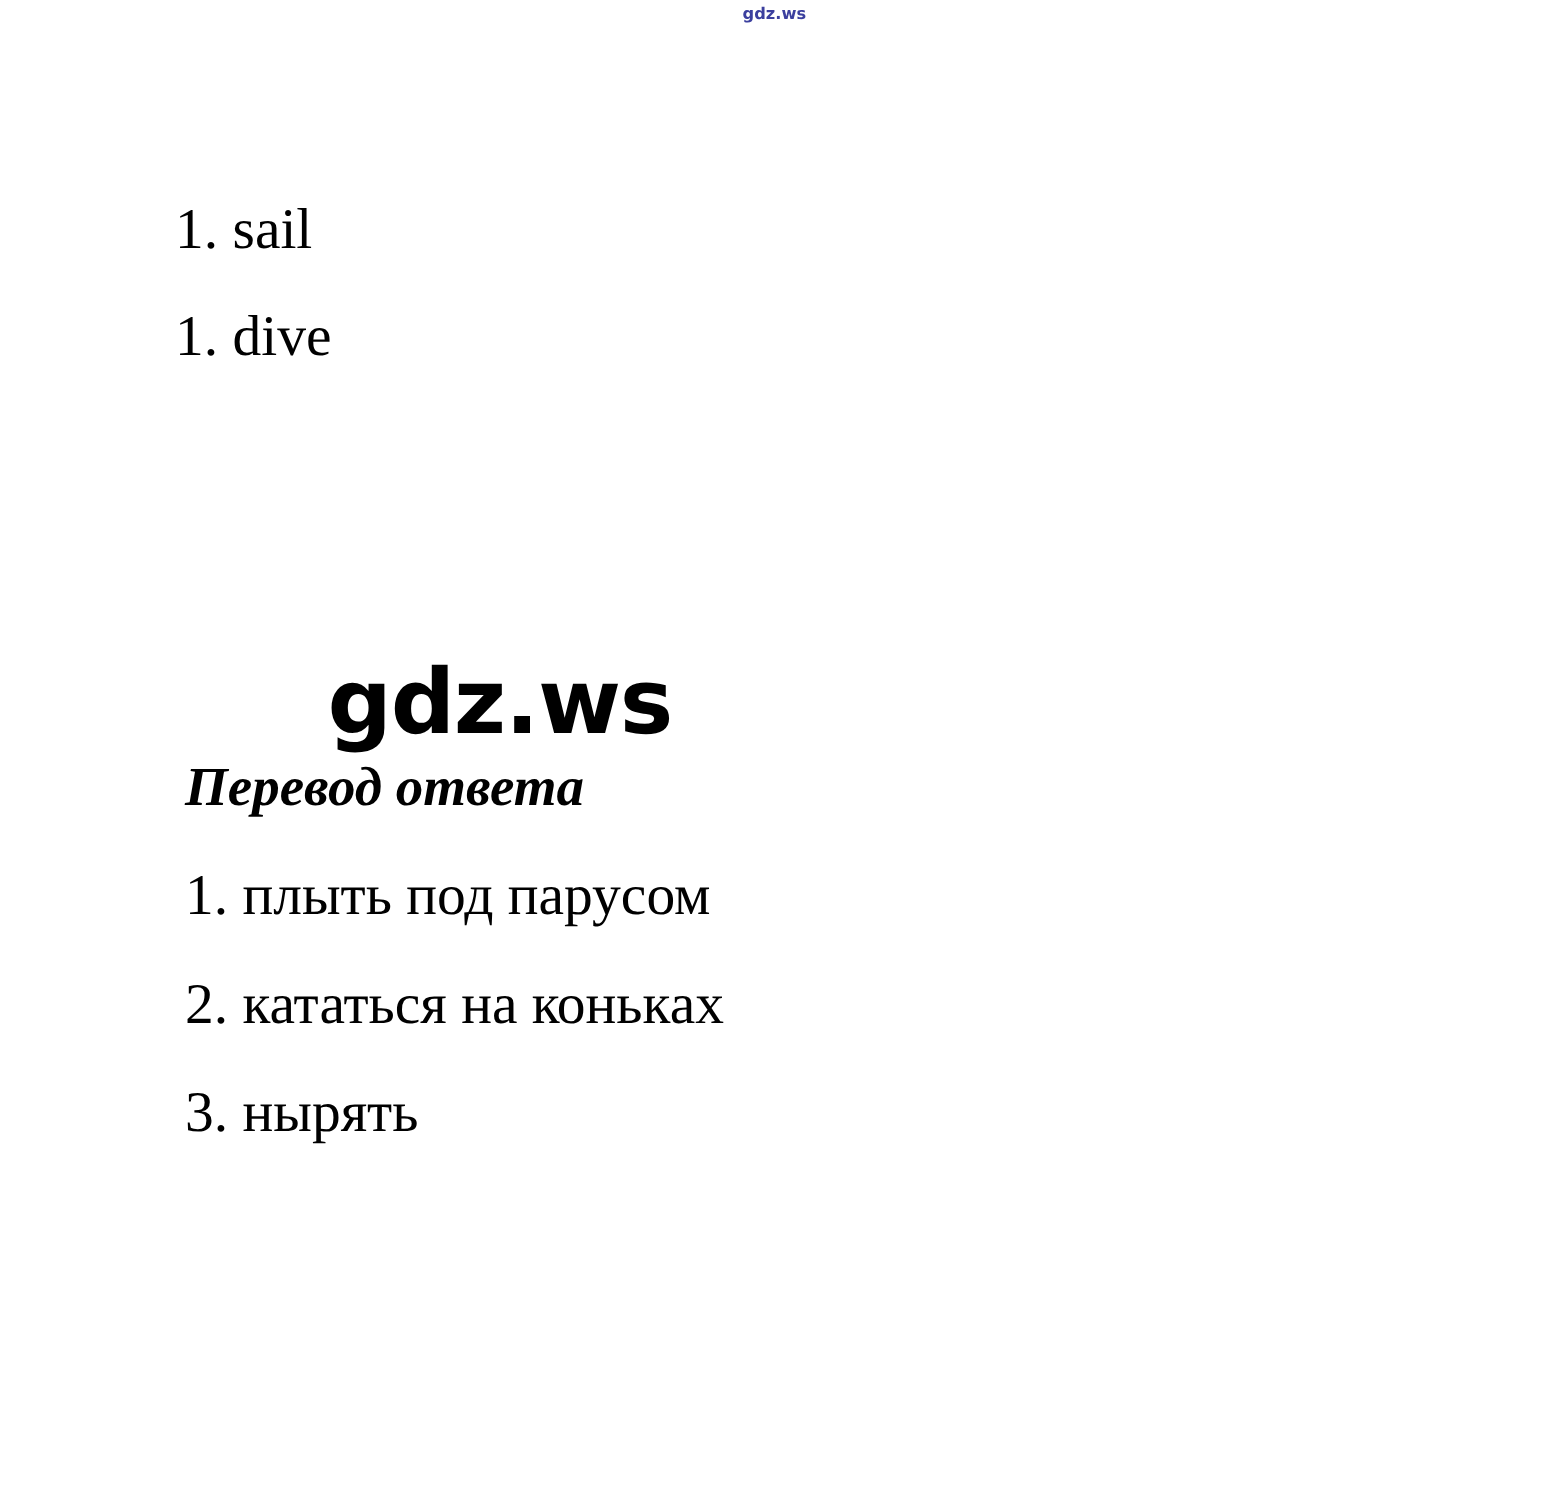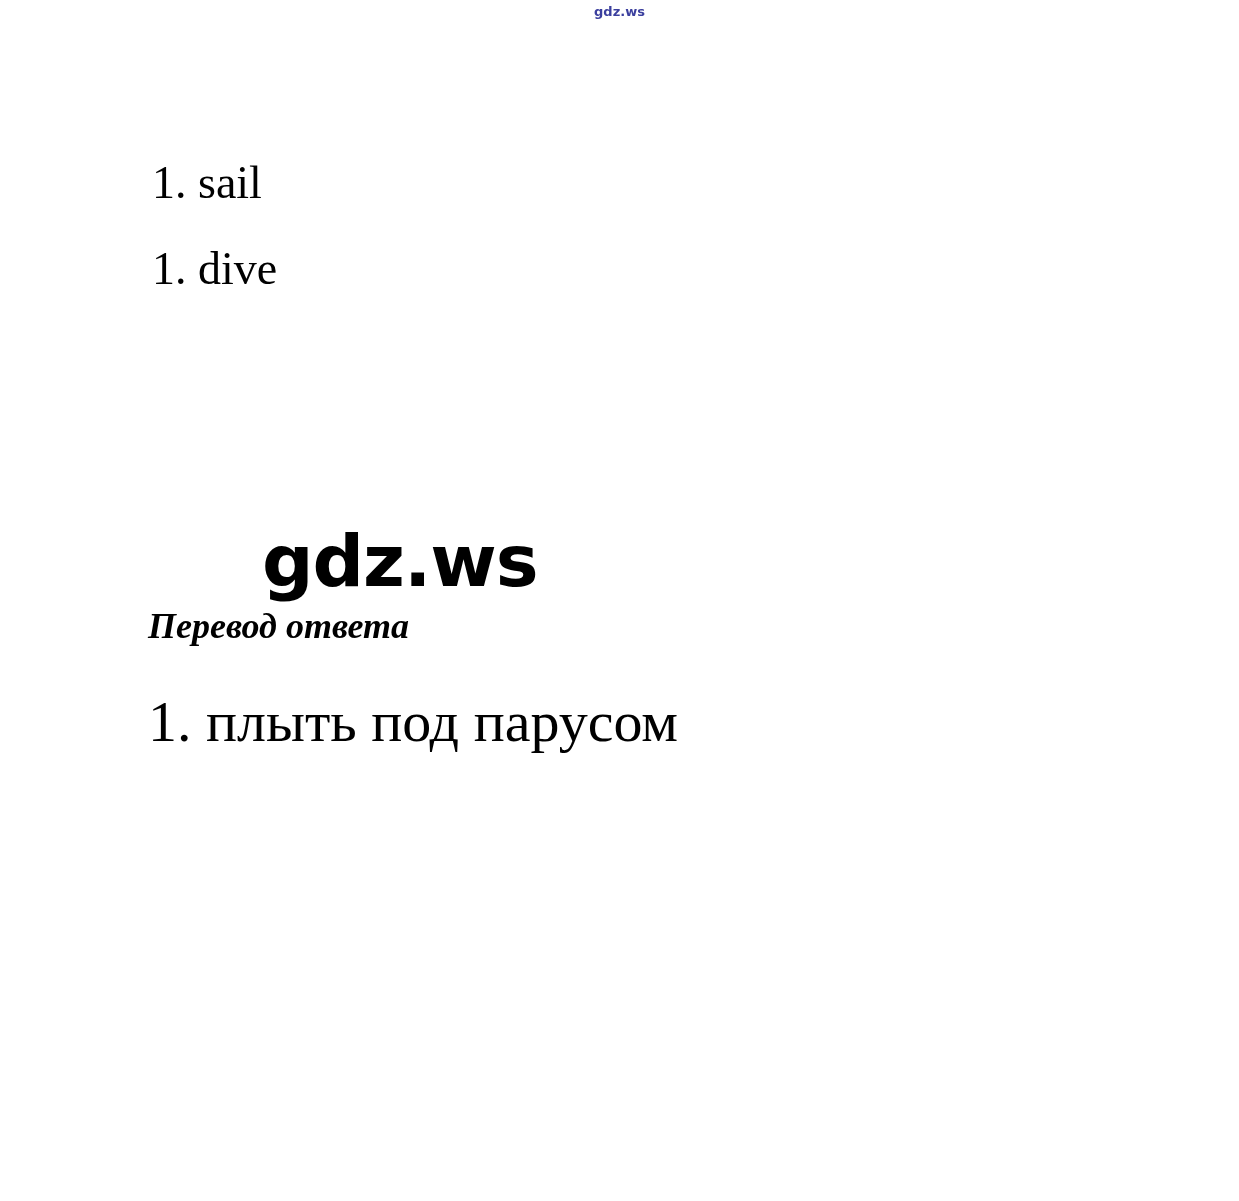--- a/index.html
+++ b/index.html
@@ -25,21 +25,21 @@
     font-family: "DejaVu Sans", sans-serif;
     font-size: 13px;
     font-weight: bold;
     color: #3b3f9e;
     letter-spacing: 0px;
   }
 
   .content {
     position: absolute;
     top: 160px;
-    left: 152px;
+    left: 140px;
     width: 1000px;
   }
 
   .answer-list {
     list-style: none;
     margin: 0;
     padding: 0;
   }
   .answer-list li {
     font-size: 46px;
@@ -57,40 +57,40 @@
     font-weight: 600;
     color: #000000;
     letter-spacing: -1px;
     line-height: 1;
   }
 
   .section-title {
     position: absolute;
     top: 608px;
     left: 148px;
-    font-size: 36px;
+    font-size: 44px;
     font-weight: bold;
     font-style: italic;
     line-height: 1;
   }
 
   .translation {
     position: absolute;
     top: 693px;
     left: 148px;
     width: 1000px;
   }
   .translation ol,
   .translation ul {
     list-style: none;
     margin: 0;
     padding: 0;
   }
   .translation li {
-    font-size: 58px;
+    font-size: 46px;
     line-height: 1.0;
     margin-bottom: 41px;
     white-space: nowrap;
   }
 </style>
 </head>
 <body>
 
 <div class="top-watermark">gdz.ws</div>
 
@@ -101,14 +101,16 @@
   </ul>
 </div>
 
 <div class="big-watermark">gdz.ws</div>
 
 <div class="section-title">Перевод ответа</div>
 
 <div class="translation">
   <ul>
     <li>1. плыть под парусом</li>
+    <li>2. кататься на коньках</li>
+    <li>3. нырять</li>
   </ul>
 </div>
 
 </body></html>

